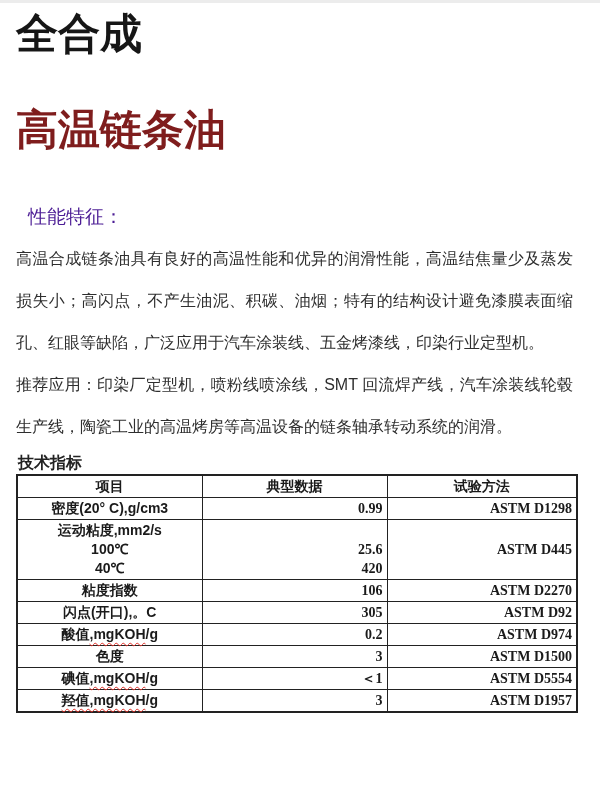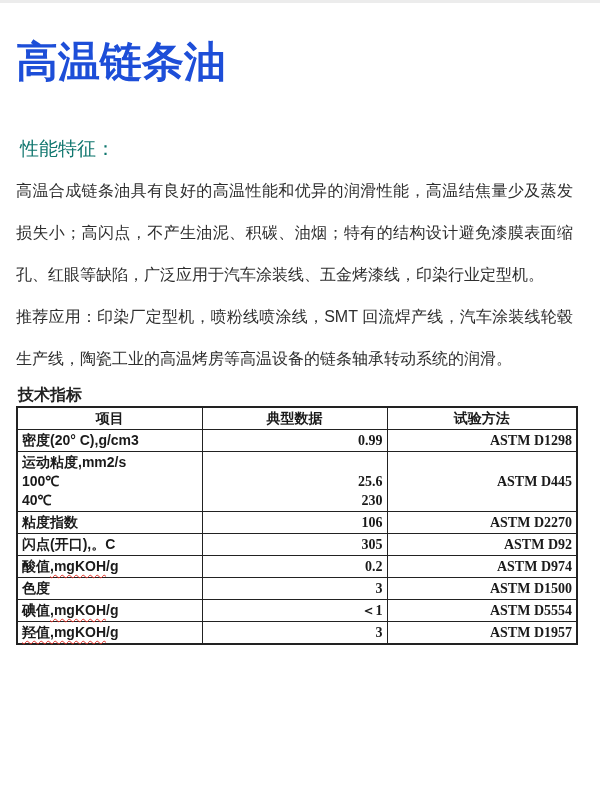--- a/index.html
+++ b/index.html
@@ -16,29 +16,29 @@
     padding: 5px 27px 0 16px;
   }
   .title {
     font-size: 42px;
     font-weight: bold;
     color: #161616;
     line-height: 52px;
     margin: 0;
   }
   .title.red {
-    color: #1d4ed8;
-    margin-top: 28px;
+    color: #7f1d1d;
+    margin-top: 44px;
     font-family: Liberation Serif, serif;
   }
   .features-heading {
     font-size: 19px;
-    color: #0f766e;
+    color: #4c1d95;
     line-height: 42px;
-    margin: 40px 0 0 4px;
+    margin: 40px 0 0 12px;
   }
   .body-para {
     font-size: 16px;
     color: #2e2e2e;
     line-height: 42px;
     margin: 0;
     text-align: justify;
     text-justify: inter-ideograph;
   }
   .table-caption {
@@ -63,32 +63,33 @@
   table.spec th, table.spec td {
     border: 1px solid #222222;
     padding: 1px 4px;
     line-height: 19px;
     vertical-align: top;
   }
   table.spec th {
     text-align: center;
     font-weight: 700;
   }
-  td.c-item { text-align: left; white-space: pre-line; }
+  td.c-item { text-align: center; white-space: pre-line; }
   td.c-val, td.c-method { text-align: right; white-space: pre-line; font-family: Liberation Serif, serif; }
   .squiggle {
     text-decoration: underline wavy #e23028 1px;
     text-underline-offset: 3px;
   }
 </style>
 </head>
 <body>
 
 <div class="page">
 
+  <h1 class="title">全合成</h1>
 
   <h1 class="title red">高温链条油</h1>
 
   <p class="features-heading">性能特征：</p>
 
   <p class="body-para">高温合成链条油具有良好的高温性能和优异的润滑性能，高温结焦量少及蒸发损失小；高闪点，不产生油泥、积碳、油烟；特有的结构设计避免漆膜表面缩孔、红眼等缺陷，广泛应用于汽车涂装线、五金烤漆线，印染行业定型机。</p>
 
   <p class="body-para">推荐应用：印染厂定型机，喷粉线喷涂线，SMT 回流焊产线，汽车涂装线轮毂生产线，陶瓷工业的高温烤房等高温设备的链条轴承转动系统的润滑。</p>
 
   <p class="table-caption">技术指标</p>
@@ -111,21 +112,21 @@
           <td class="c-item">密度(20° C),g/cm3</td>
           <td class="c-val">0.99</td>
           <td class="c-method">ASTM D1298</td>
         </tr>
         <tr>
           <td class="c-item">运动粘度,mm2/s
 100℃
 40℃</td>
           <td class="c-val">
 25.6
-230</td>
+420</td>
           <td class="c-method">
 ASTM D445
 </td>
         </tr>
         <tr>
           <td class="c-item">粘度指数</td>
           <td class="c-val">106</td>
           <td class="c-method">ASTM D2270</td>
         </tr>
         <tr>

